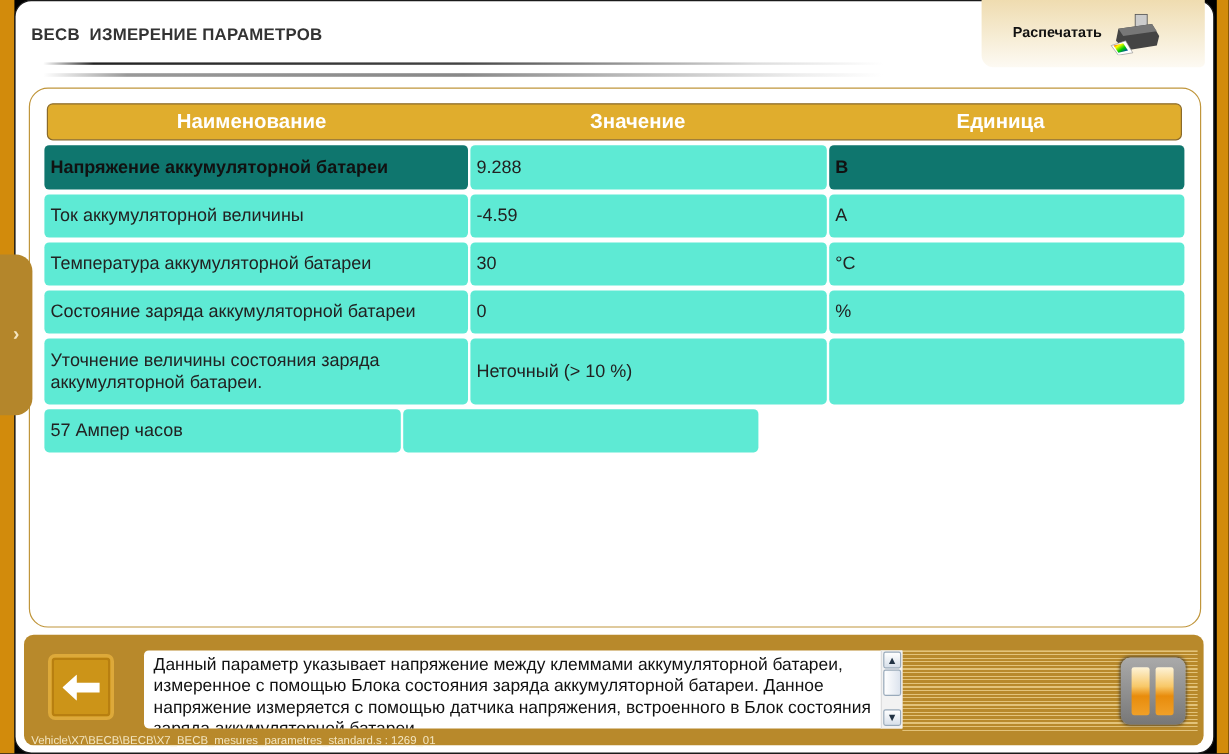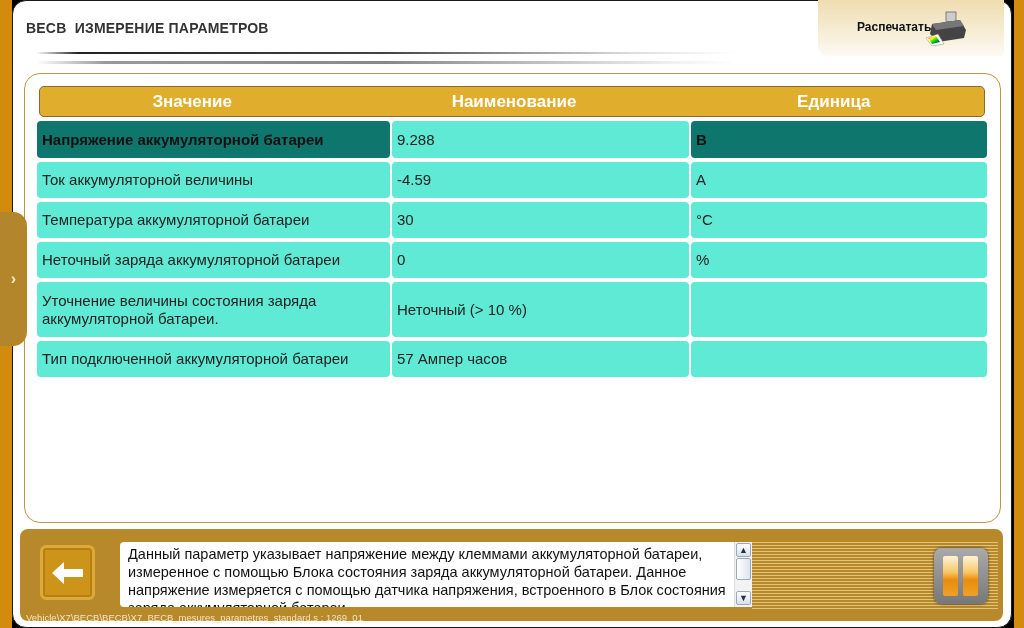--- a/index.html
+++ b/index.html
@@ -36,21 +36,21 @@
   .title-line2 {
     position: absolute; left: 36px; top: 61px; width: 700px; height: 3px;
     background: linear-gradient(to right, #fff 0%, #999 10%, #888 50%, #eee 90%, #fff 100%);
   }
   .print-btn {
     position: absolute; left: 818px; top: 0; width: 186px; height: 56px;
     background: linear-gradient(to bottom, #efdcb0 0%, #f7eed8 60%, #fdfaf3 100%);
     border-radius: 0 0 4px 10px; cursor: pointer;
   }
   .print-label {
-    position: absolute; left: 26px; top: 20px; font-size: 12px; font-weight: bold; color: #111; margin-left: 13px;
+    position: absolute; left: 26px; top: 20px; font-size: 12px; font-weight: bold; color: #111;
   }
   .printer-icon { position: absolute; left: 106px; top: 10px; width: 44px; height: 36px; }
 
   
   .panel {
     position: absolute; left: 24px; top: 73px; width: 977px; height: 450px;
     border: 1.5px solid #c0963c; border-radius: 16px; background: #fff;
   }
   .thead {
     position: absolute; left: 39px; top: 86px; width: 946px; height: 31px;
@@ -162,52 +162,51 @@
         <stop offset="0.6" stop-color="#0c0"></stop>
           <stop offset="1" stop-color="#00f"></stop>
       </linearGradient>
     </defs>
   </svg>
 </div>
 
 <div class="panel"></div>
 
 <div class="thead">
+  <div class="th c1">Наименование</div>
   <div class="th c2">Значение</div>
-  <div class="th c1">Наименование</div>
   <div class="th c3">Единица</div>
 </div>
 
 <div class="row selected" style="top:121px;height:37px;">
   <div class="cell c1">Напряжение аккумуляторной батареи</div>
   <div class="cell c2">9.288</div>
   <div class="cell c3">В</div>
 </div>
 <div class="row" style="top:162px;height:36px;">
   <div class="cell c1">Ток аккумуляторной величины</div>
   <div class="cell c2">-4.59</div>
   <div class="cell c3">А</div>
 </div>
 <div class="row" style="top:202px;height:36px;">
   <div class="cell c1">Температура аккумуляторной батареи</div>
   <div class="cell c2">30</div>
   <div class="cell c3">°C</div>
 </div>
 <div class="row" style="top:242px;height:36px;">
-  <div class="cell c1">Неточный заряда аккумуляторной батареи</div>
+  <div class="cell c1">Состояние заряда аккумуляторной батареи</div>
   <div class="cell c2">0</div>
   <div class="cell c3">%</div>
 </div>
 <div class="row" style="top:282px;height:55px;">
   <div class="cell c1">Уточнение величины состояния заряда аккумуляторной батареи.</div>
   <div class="cell c2">Неточный (&gt; 10 %)</div>
   <div class="cell c3"></div>
 </div>
 <div class="row" style="top:341px;height:36px;">
-  <div class="cell c1">Тип подключенной аккумуляторной батареи</div>
   <div class="cell c2">57 Ампер часов</div>
   <div class="cell c3"></div>
 </div>
 
 <div class="side-tab">
   <span class="side-chevron">›</span>
 </div>
 
 <div class="bottom-bar"></div>
 <div class="bottom-stripes"></div>

